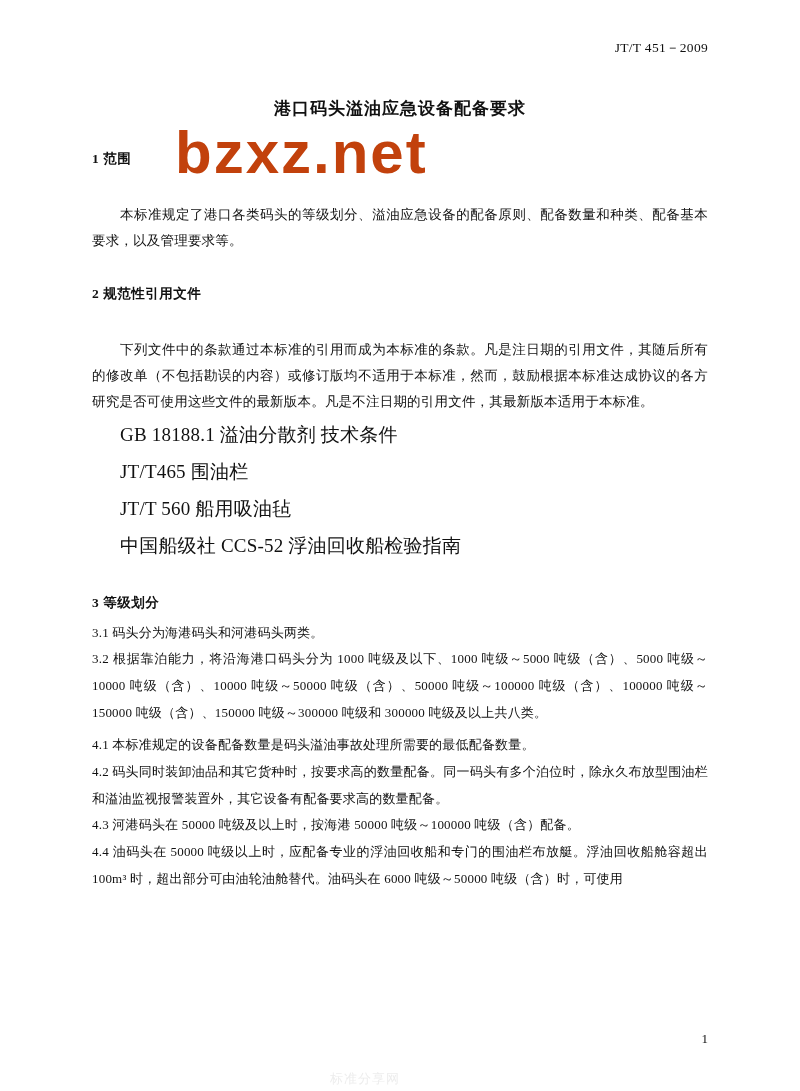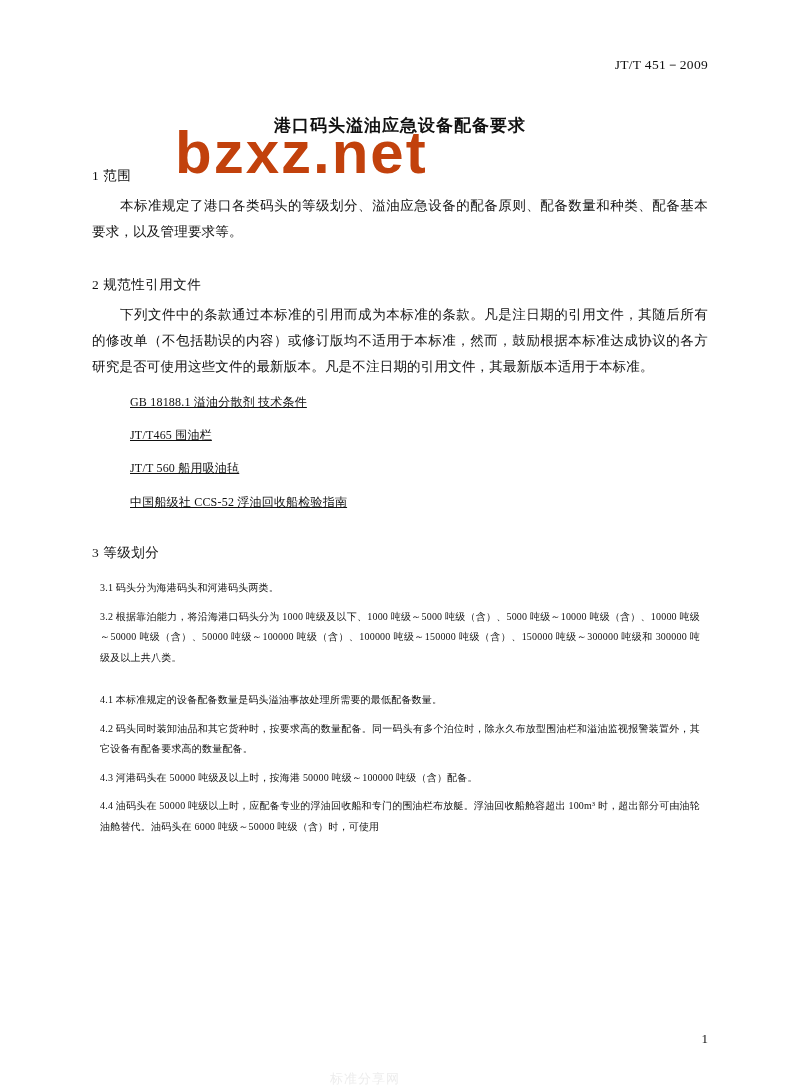--- a/index.html
+++ b/index.html
@@ -49,63 +49,63 @@
     z-index: 0;
   }
   .content {
     position: relative;
     z-index: 2;
     padding: 0 92px 0 92px;
   }
   .std-no {
     text-align: right;
     font-size: 13.5px;
-    padding-top: 56px;
+    padding-top: 39px;
     letter-spacing: 0.3px;
   }
   .doc-title {
     text-align: center;
     font-size: 17px;
     font-weight: bold;
     margin-top: 40px;
     letter-spacing: 1px;
   }
   .sec-head {
     font-size: 13.5px;
-    font-weight: normal;
+    font-weight: bold;
     margin-top: 30px;
     margin-bottom: 2px;
     letter-spacing: 0.5px;
   }
   .sec-head.tight {
     margin-top: 27px;
   }
   p.para {
     font-size: 13.5px;
     line-height: 1.95;
     margin: 0;
     text-align: justify;
     text-justify: inter-ideograph;
     letter-spacing: 0.2px;
   }
   p.indent {
     text-indent: 28px;
+    margin-top: 26px;
   }
   p.ref-item {
-    font-size: 12px;
+    font-size: 19px;
     line-height: 1.95;
-    margin: 10px;
+    margin: 0;
     padding-left: 28px;
     letter-spacing: 0.2px;
-    text-decoration: underline;
   }
   p.numbered {
-    font-size: 10px;
+    font-size: 13px;
     line-height: 2.05;
-    margin: 8px;
+    margin: 0;
     text-align: justify;
     text-justify: inter-ideograph;
     letter-spacing: 0.2px;
   }
   .gap-sm { height: 6px; }
   .page-no {
     position: absolute;
     right: 92px;
     bottom: 44px;
     font-size: 13px;

